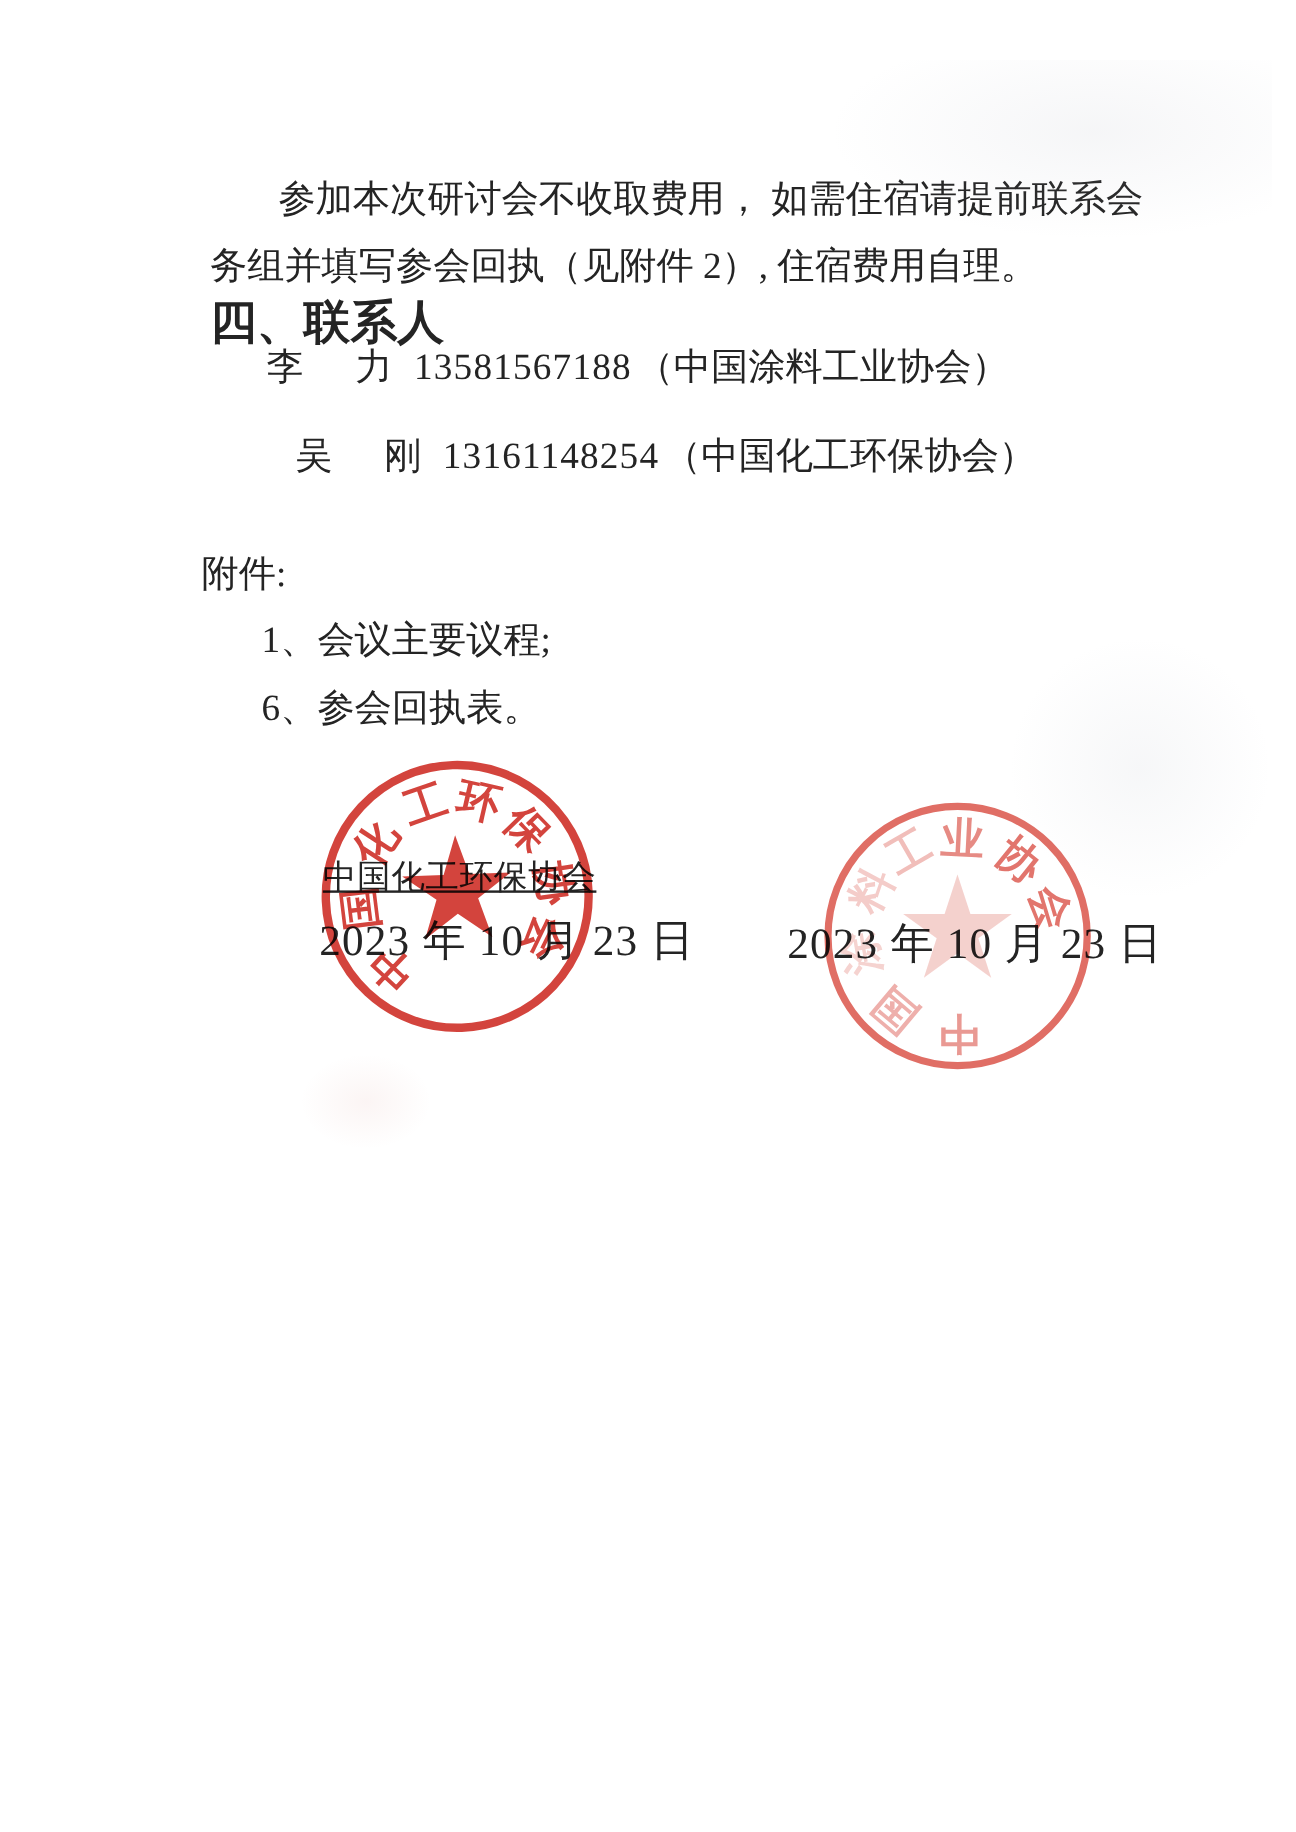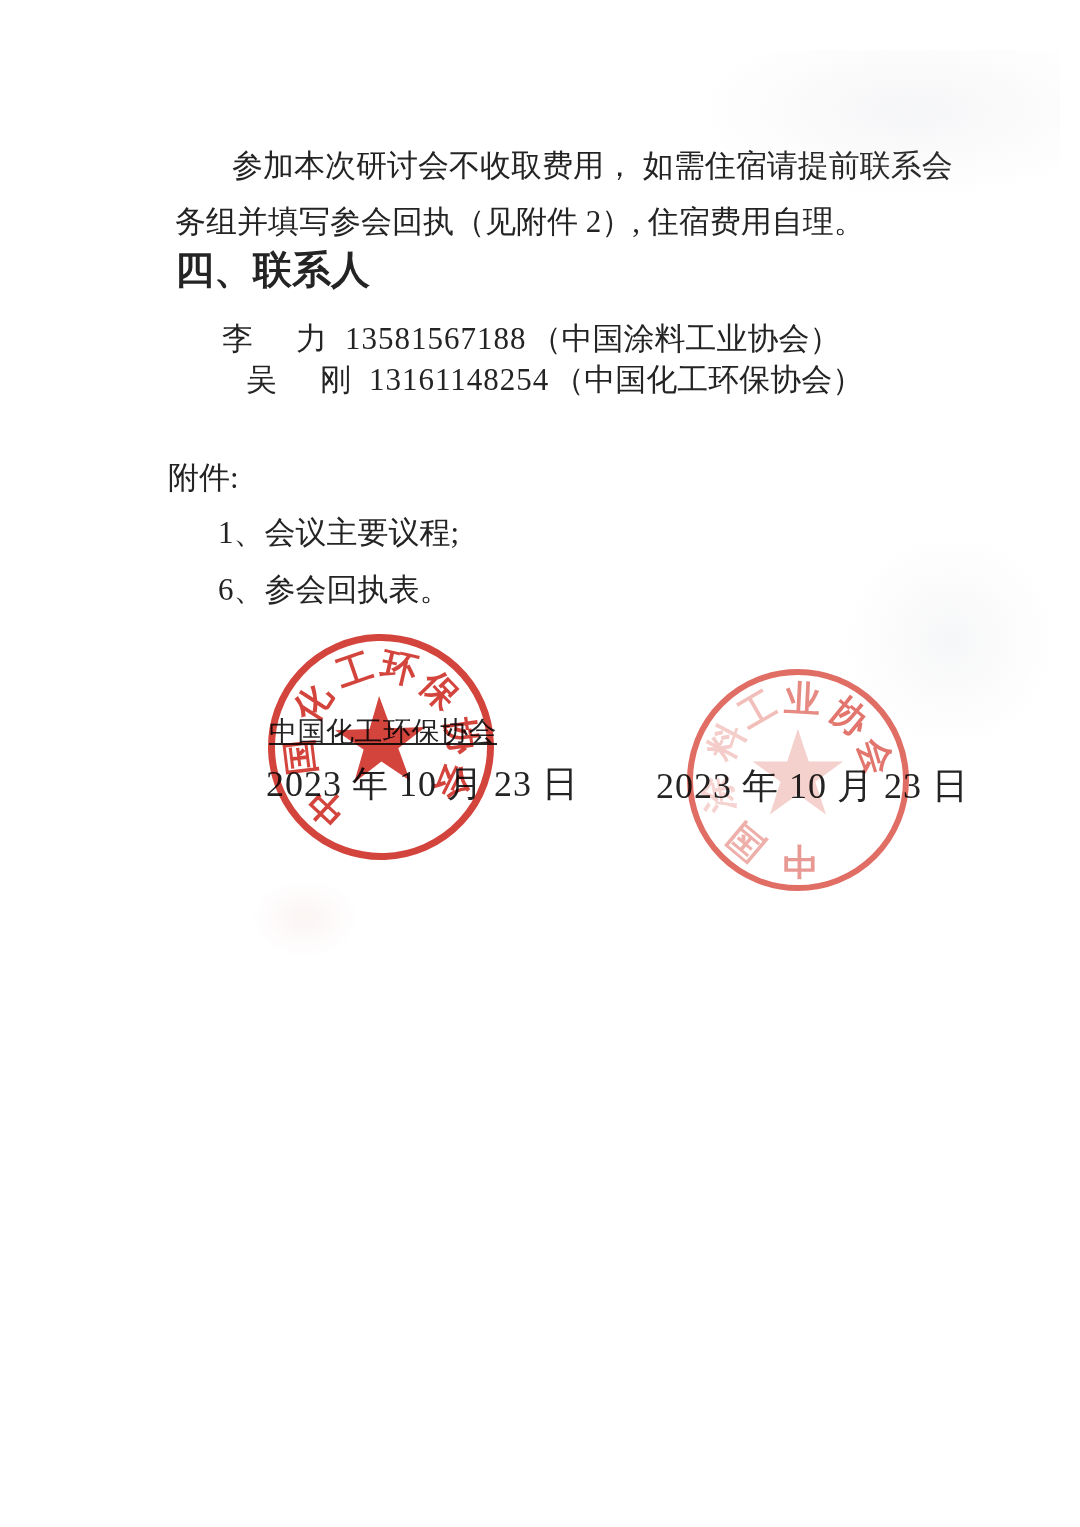--- a/index.html
+++ b/index.html
@@ -86,21 +86,21 @@
 
   <div class="art art1"></div>
   <div class="art art2"></div>
   <div class="art art3"></div>
 
   <div class="ln" style="left:232px;top:146px;">参加本次研讨会不收取费用， 如需住宿请提前联系会</div>
   <div class="ln" style="left:175px;top:202px;">务组并填写参会回执（见附件 2）, 住宿费用自理。</div>
 
   <div class="ln heading" style="left:175px;top:250px;">四、联系人</div>
 
-  <div class="ln contact" style="left:222px;top:319px;">
+  <div class="ln contact" style="left:222px;top:286px;">
     <span class="name-a">李</span><span class="name-b">力</span><span class="phone">13581567188</span><span class="org">（中国涂料工业协会）</span>
   </div>
   <div class="ln contact" style="left:222px;top:360px;margin-left:24px;">
     <span class="name-a">吴</span><span class="name-b">刚</span><span class="phone">13161148254</span><span class="org">（中国化工环保协会）</span>
   </div>
 
   <div class="ln" style="left:168px;top:458px;font-family:Liberation Serif, serif;">附件:</div>
   <div class="ln" style="left:218px;top:513px;">1、会议主要议程;</div>
   <div class="ln" style="left:218px;top:570px;">6、参会回执表。</div>
 

